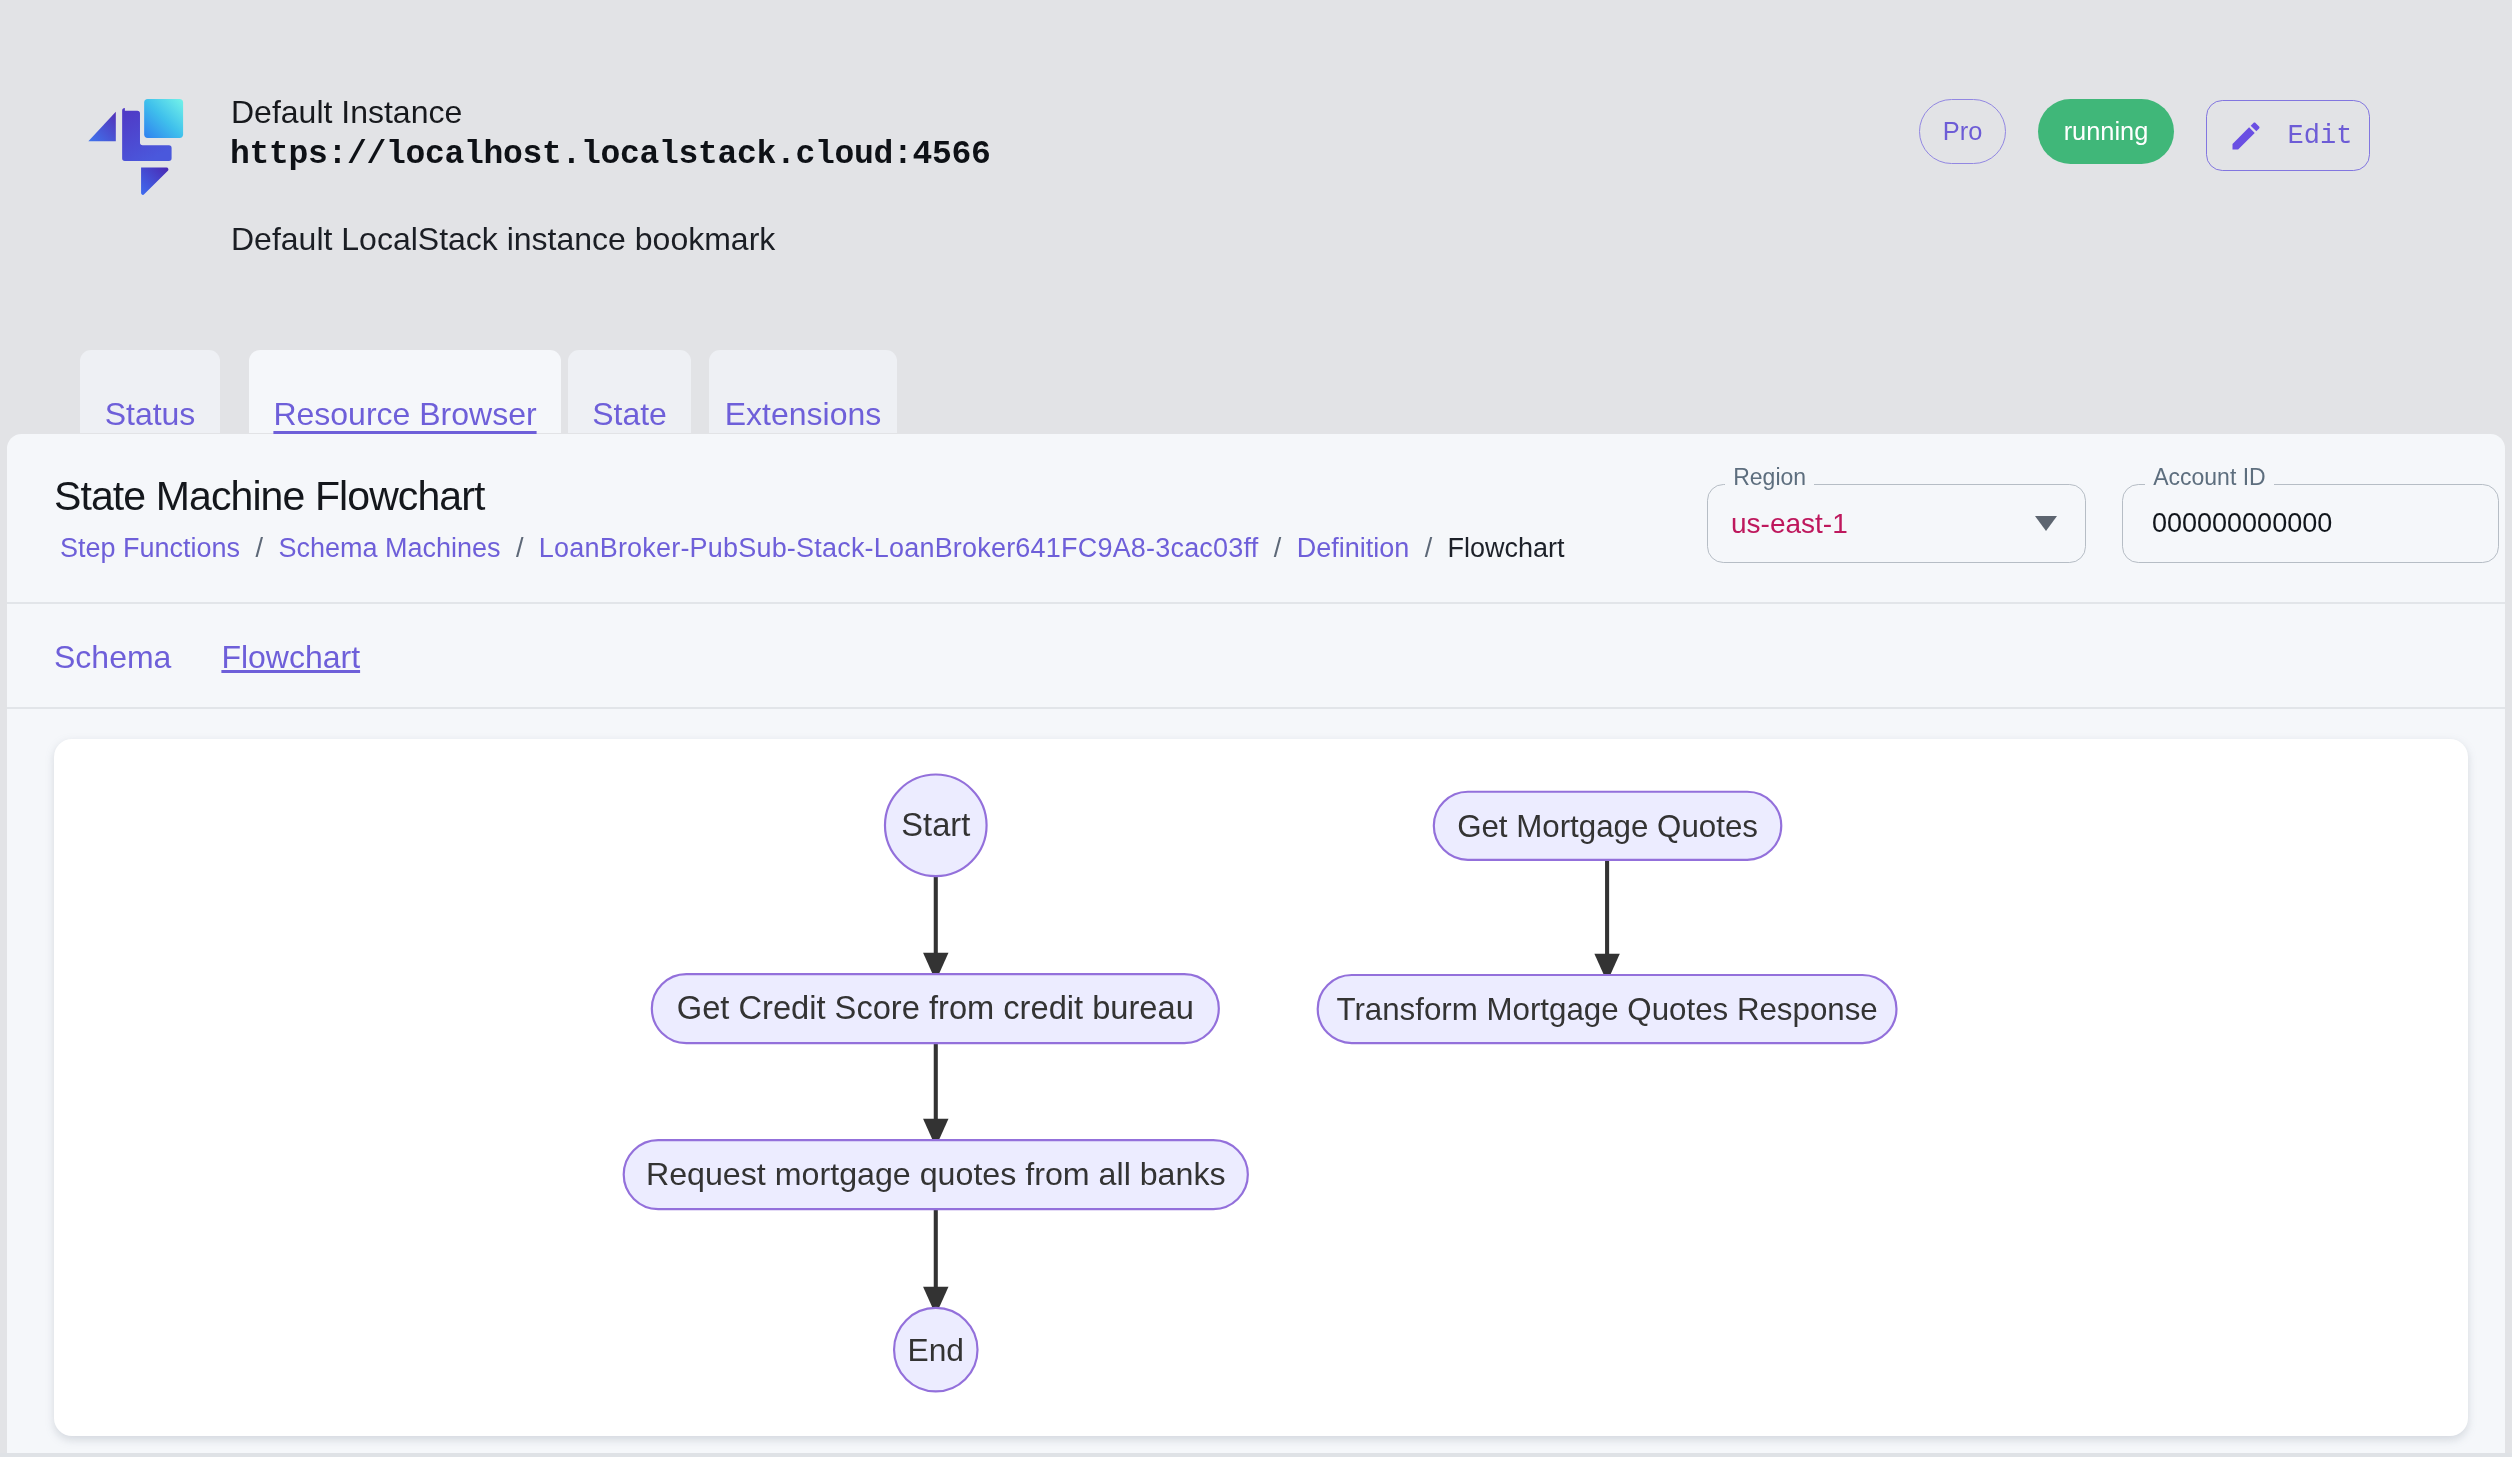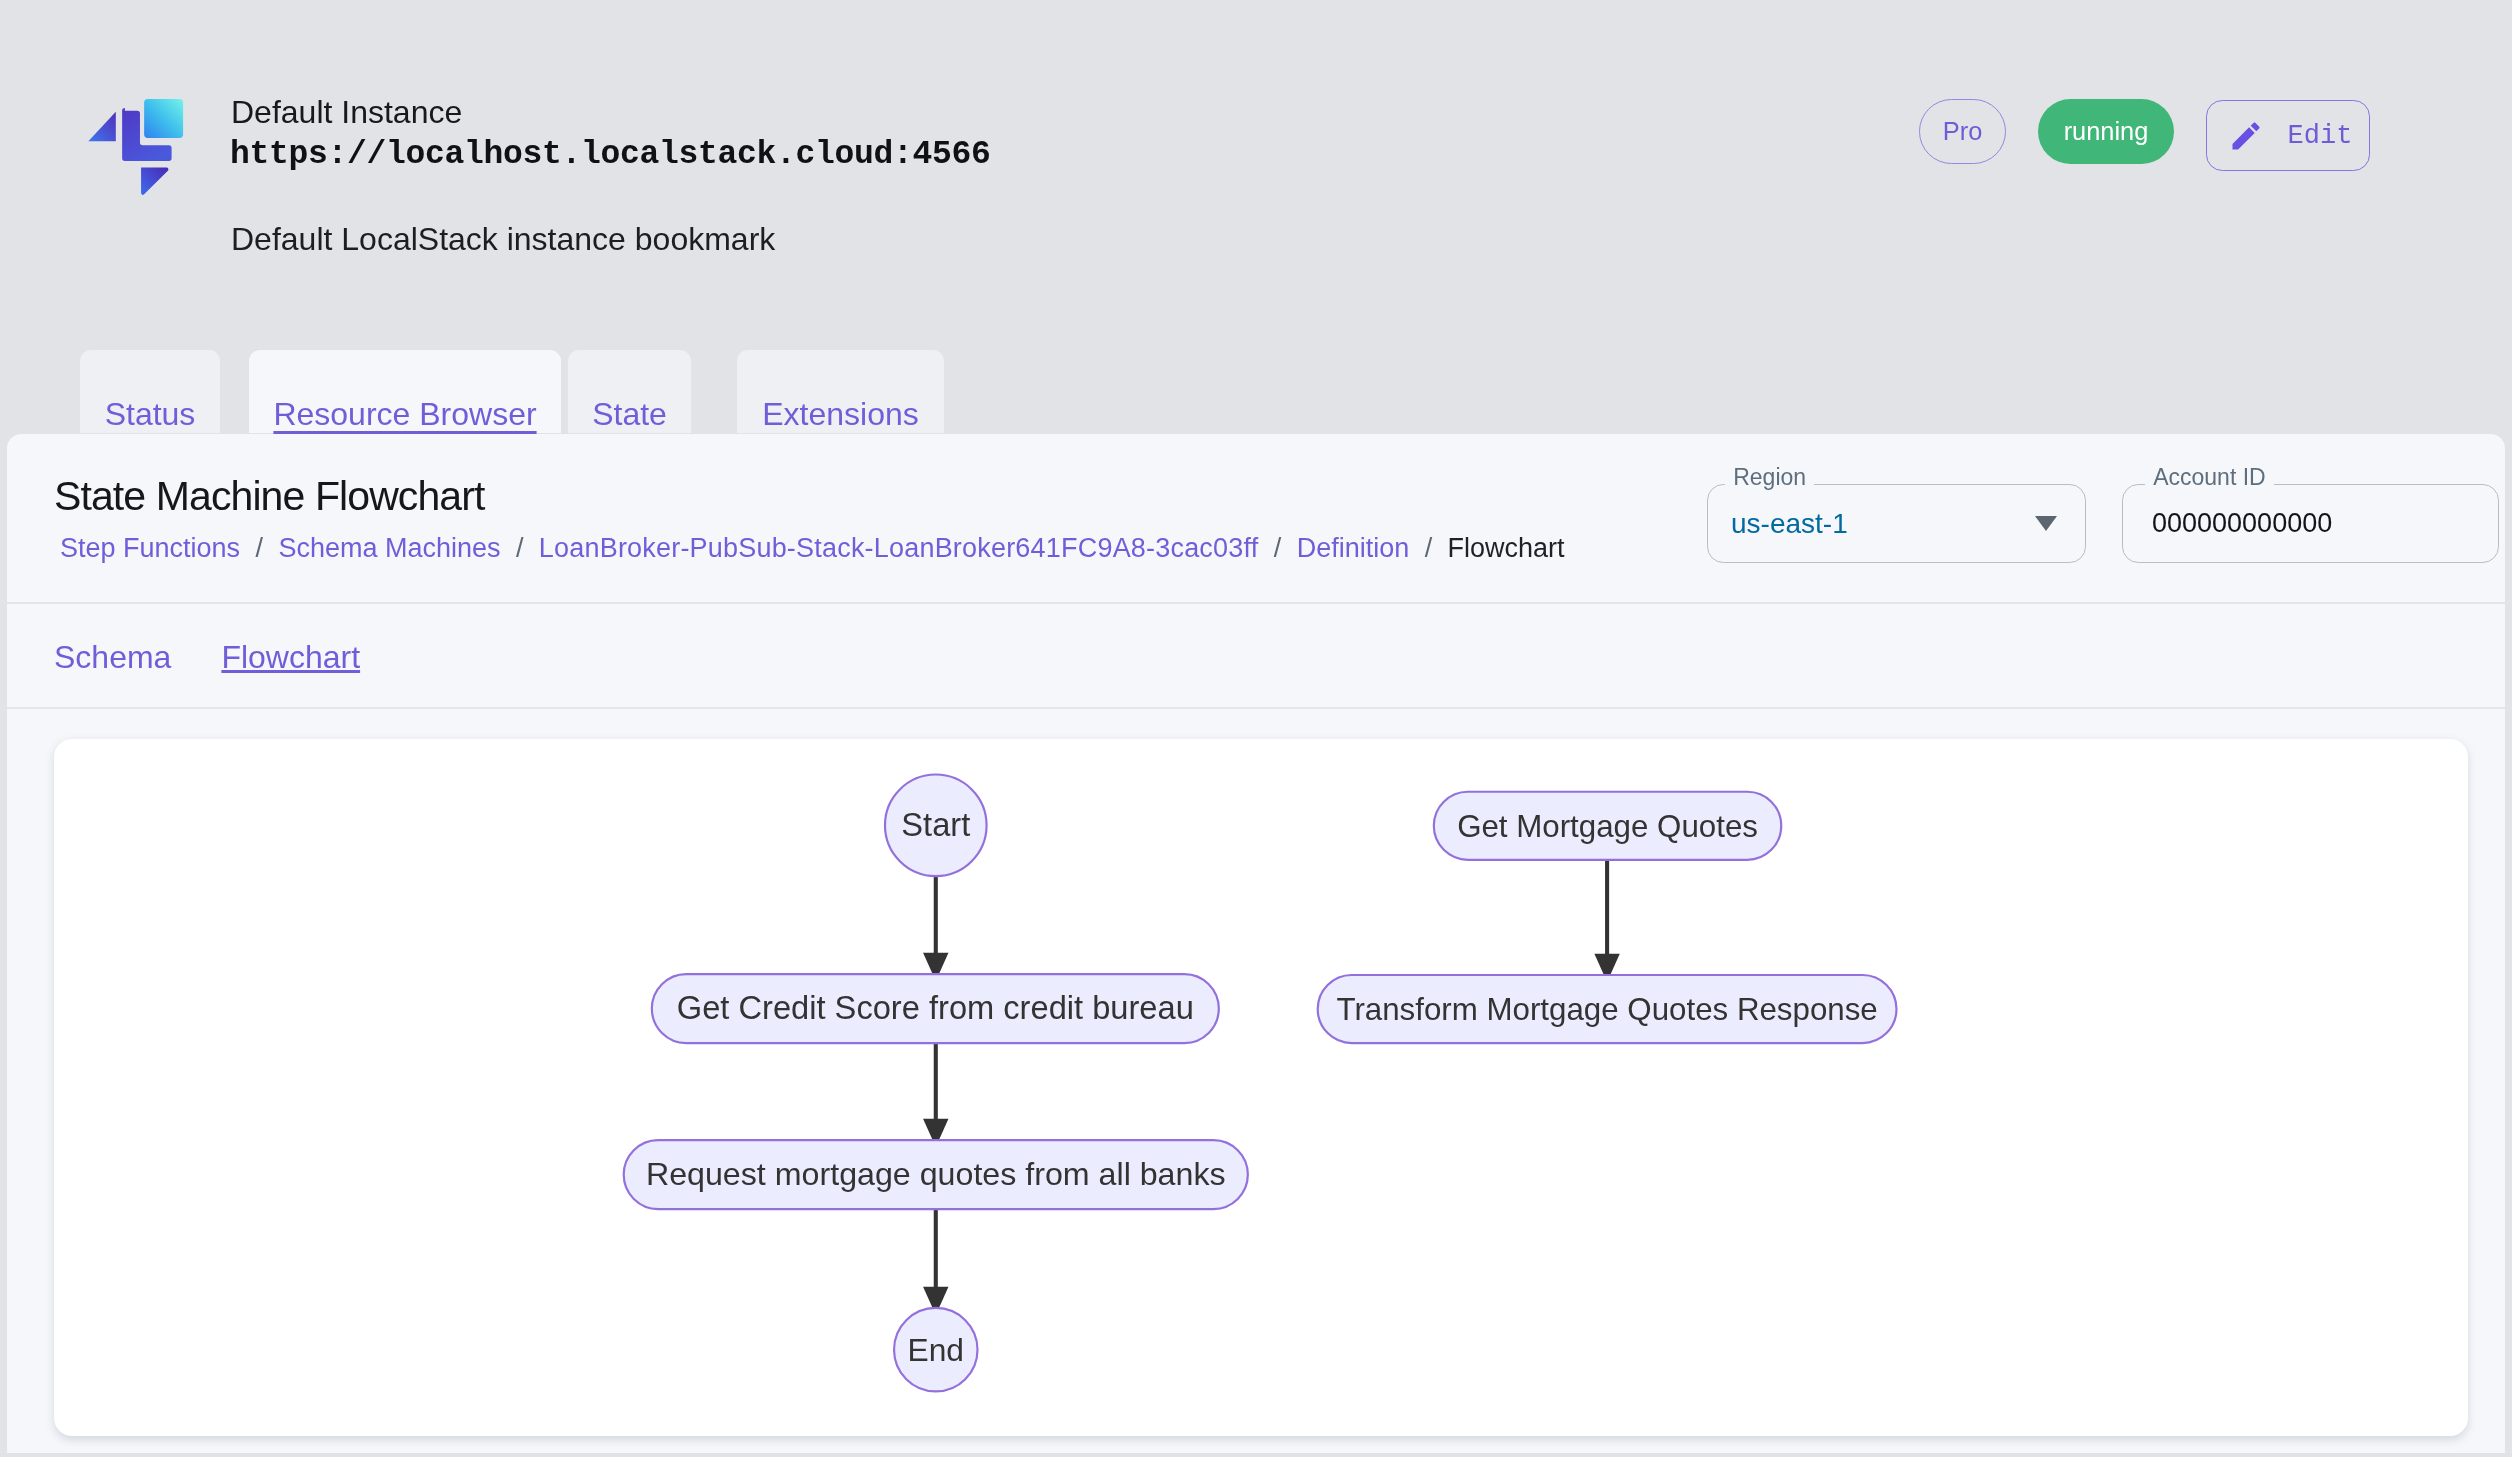--- a/index.html
+++ b/index.html
@@ -23,36 +23,36 @@
   #btn-edit { left:2206px; top:100px; width:164px; height:71px; border:1.8px solid #8276e0; border-radius:16.3px; color:#6d5cd6; font-size:27px; gap:23.6px; justify-content:flex-start; padding-left:21px;font-family:Liberation Mono, monospace; }
 
   
   .tab { top:350px; height:83px; background:#eef0f4; border-radius:11px 11px 0 0;
          display:flex; align-items:flex-end; justify-content:center;
          color:#6e5fd9; font-size:32px; }
   #tab1 { left:80px;  width:140px; }
   #tab2 { left:238px; width:312px; background:#f5f7fa;margin-left:11px; }
   #tab2 span { text-decoration:underline; text-decoration-thickness:2.7px; text-underline-offset:6.4px; }
   #tab3 { left:568px; width:123px; }
-  #tab4 { left:737px; width:207px; }
+  #tab4 { left:709px; width:188px; }
 
   
   #panel { left:7.3px; top:434px; width:2498px; height:1023px; background:#f5f7fa; border-radius:14.5px 14.5px 0 0; }
 
   #h1 { left:54px; top:473px; font-size:41px; letter-spacing:-0.9px; color:#14171c; font-weight:400; }
   #crumbs { left:60px; top:533px; font-size:27px; display:flex; gap:15.4px; align-items:baseline; white-space:nowrap; }
   #crumbs a { color:#6e5fd9; text-decoration:none; }
   #crumbs .sep { color:#5d6877; }
   #crumbs .cur { color:#1d2129; }
 
   .fieldbox { border:1.8px solid #b6bdc5; border-radius:16.3px; }
   .fieldlabel { font-size:23px; color:#5d6e7e; background:#f5f7fa; padding:0 8.2px; }
   #region-box { left:1707px; top:484px; width:379px; height:79px; }
   #region-label { left:1725px; top:464px; }
-  #region-val { left:1731px; top:484px; height:79px; display:flex; align-items:center; font-size:28px; color:#0369a1; }
+  #region-val { left:1731px; top:484px; height:79px; display:flex; align-items:center; font-size:28px; color:#be185d; }
   #region-arrow { left:2035px; top:516px; width:0; height:0; border-left:11.8px solid transparent; border-right:11.8px solid transparent; border-top:15.4px solid #5d6570; }
   #account-box { left:2122px; top:484px; width:377px; height:79px; }
   #account-label { left:2145px; top:464px; }
   #account-val { left:2152px; top:484px; height:79px; display:flex; align-items:center; font-size:27px; color:#10151b; }
 
   .divider { left:7.3px; width:2498px; height:1.8px; background:#e2e5e9; }
   #div1 { top:602px; }
   #div2 { top:707px; }
 
   #schema-row { left:54px; top:641px; display:flex; gap:50px; align-items:baseline; }

